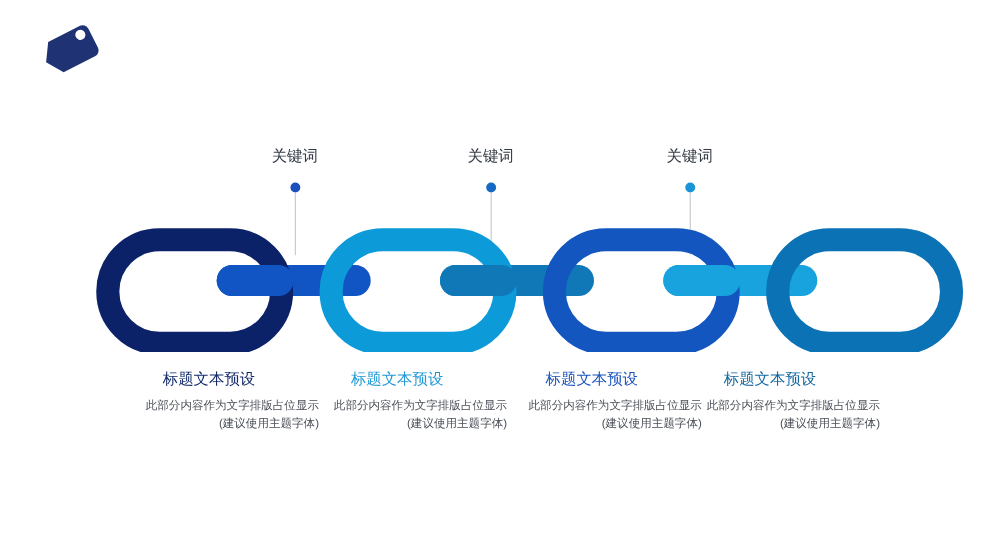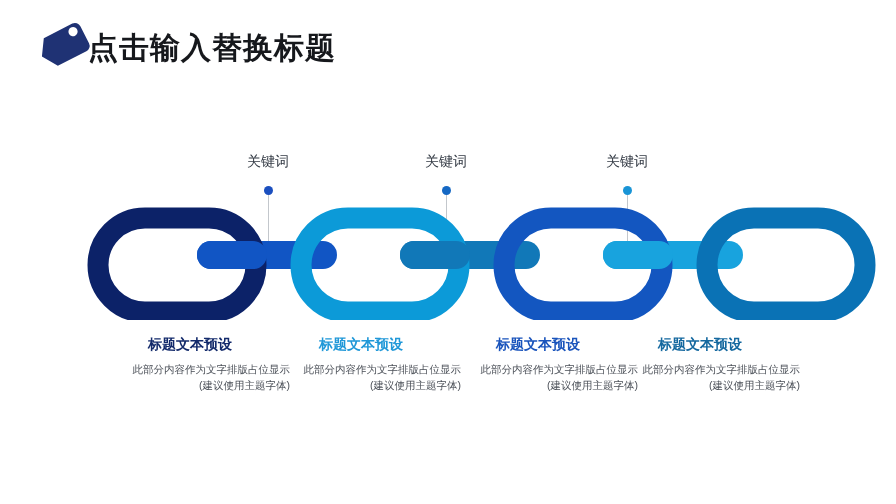--- a/index.html
+++ b/index.html
@@ -47,21 +47,21 @@
     font-weight: bold;
     letter-spacing: 1px;
     color: #16181c;
     white-space: nowrap;
     line-height: 40px;
   }
 
   
   .keyword-group {
     position: absolute;
-    top: 152px;
+    top: 132px;
     width: 120px;
     text-align: center;
   }
   .keyword-label {
     font-size: 14px;
     color: #333a44;
     line-height: 18px;
     white-space: nowrap;
   }
   .keyword-dot {
@@ -87,21 +87,21 @@
 
   
   .caption-group {
     position: absolute;
     top: 334px;
     width: 200px;
     text-align: center;
   }
   .caption-title {
     font-size: 14px;
-    font-weight: bold;
+    font-weight: normal;
     line-height: 20px;
     white-space: nowrap;
   }
   .caption-line {
     font-size: 10.5px;
     color: #4a4f57;
     line-height: 16px;
     white-space: nowrap;
   }
   .caption-body {
@@ -118,21 +118,20 @@
 
     <div id="tag-icon">
       <svg width="60" height="52" viewBox="0 0 60 52" xmlns="http://www.w3.org/2000/svg">
         <g transform="rotate(-27 30 26)">
           <path d="M12 8 H44 a6 6 0 0 1 6 6 V33 a6 6 0 0 1 -6 6 H12 L2 23.5 Z" fill="#1F3274"></path>
           <circle cx="41" cy="15.5" r="4.6" fill="#ffffff"></circle>
         </g>
       </svg>
     </div>
 
-    <div id="page-title">点击输入替换标题</div>
   </div>
 
   <div class="keyword-group" style="left:208px;">
     <div class="keyword-label">关键词</div>
     <div class="keyword-dot" style="background:#1B4FBF;"></div>
     <div class="keyword-stem" style="height:57px;"></div>
   </div>
 
   <div class="keyword-group" style="left:386px;">
     <div class="keyword-label">关键词</div>

